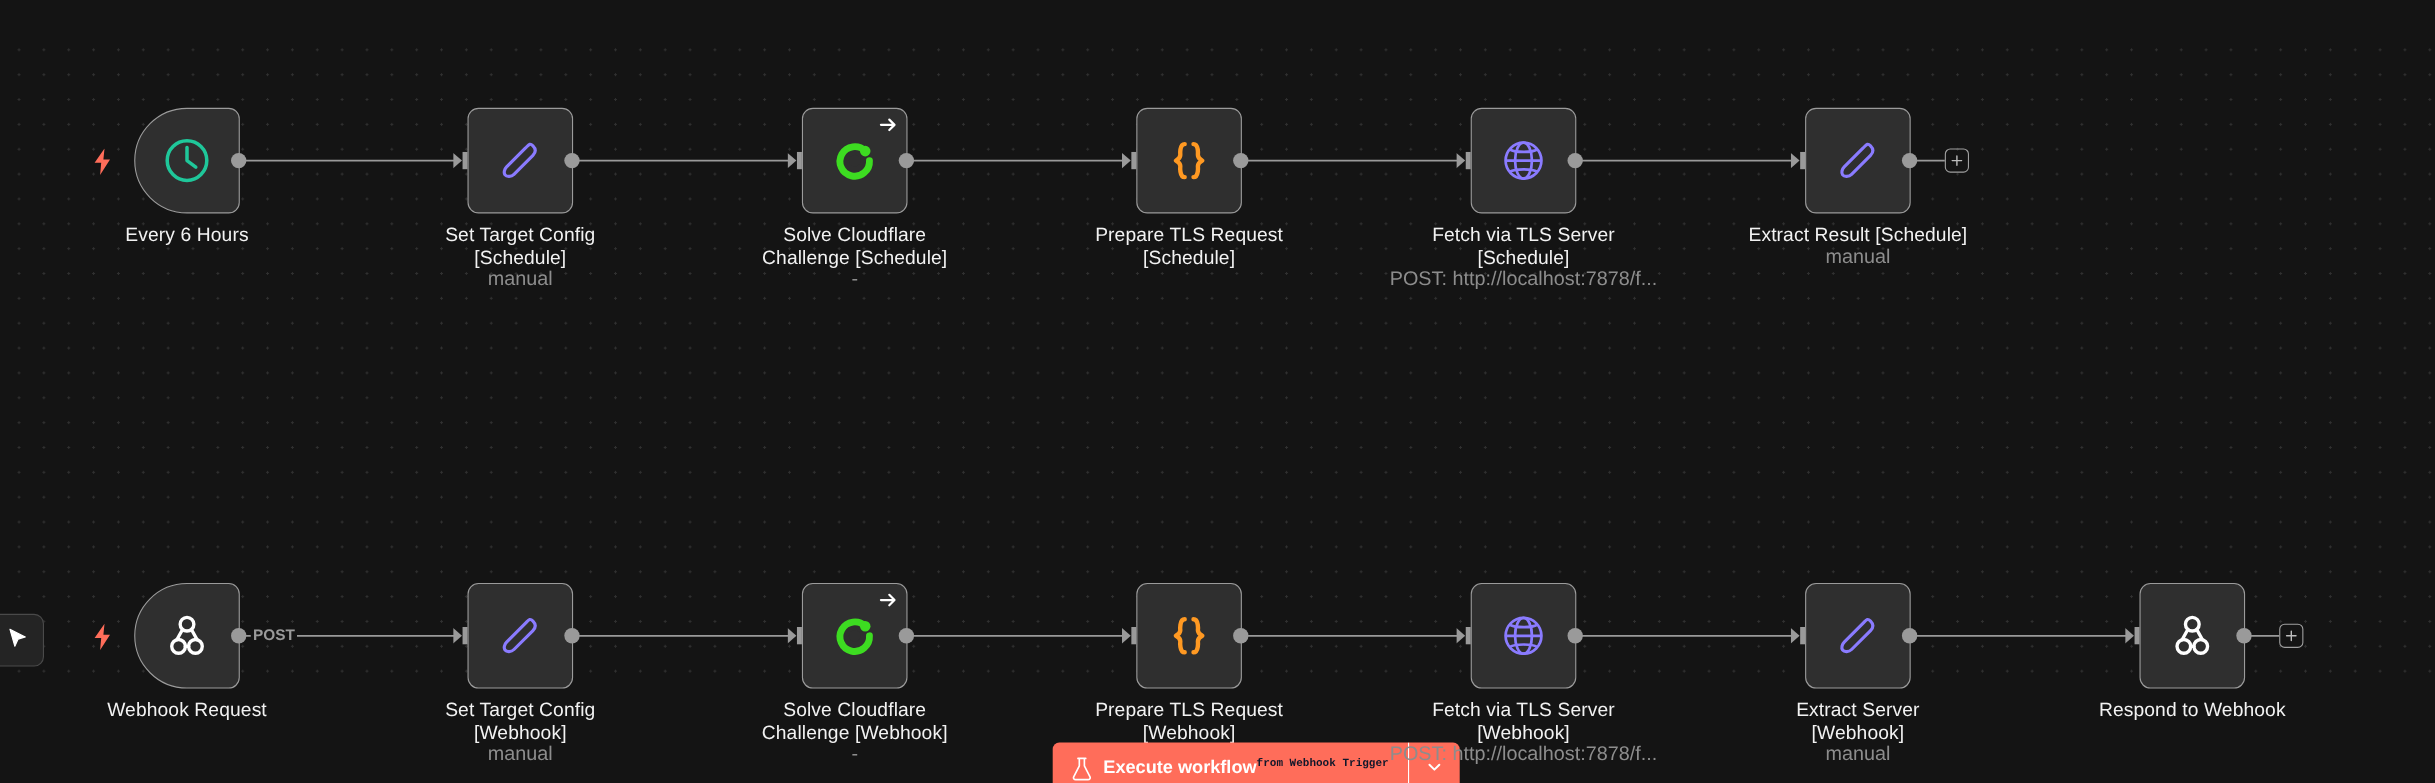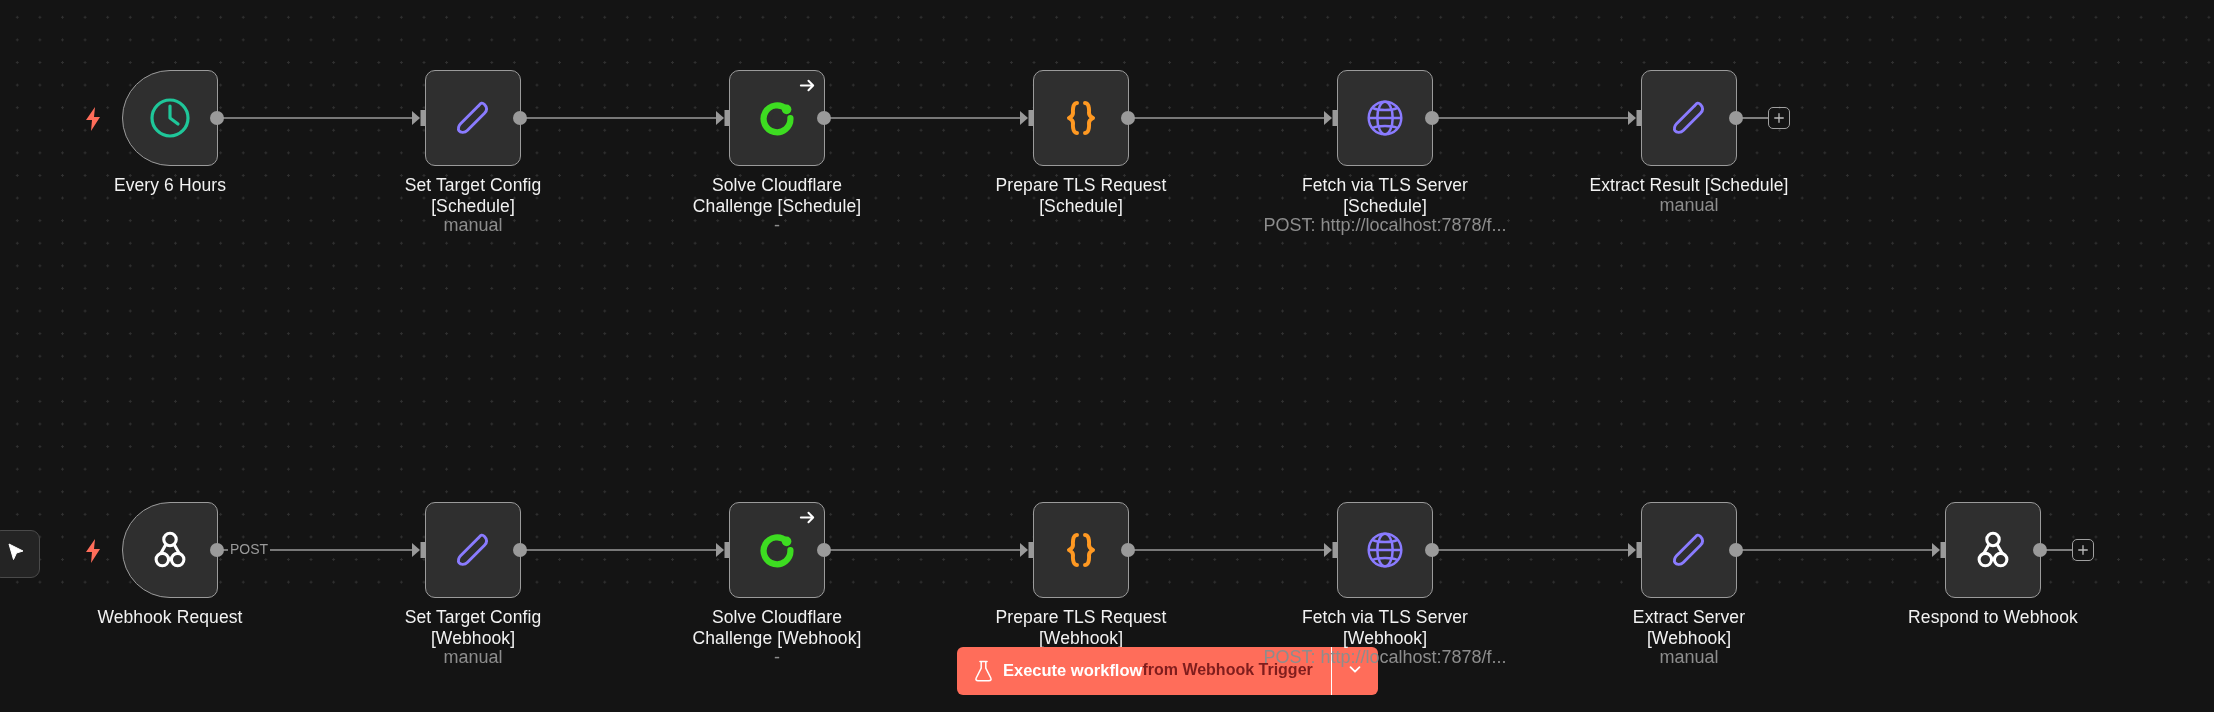--- a/index.html
+++ b/index.html
@@ -10,20 +10,21 @@
     overflow:hidden;
   }
 
   #canvas {
     position:relative;
     width:2214px; height:592px;
     background-color:#141414;
     background-image:radial-gradient(circle, #303030 1.1px, transparent 1.2px);
     background-size:22.6px 22.6px;
     background-position:6px 6px;
+    margin-top:28px;
   }
 
   
   #wires { position:absolute; inset:0; width:2214px; height:712px; pointer-events:none; }
 
   
   .node {
     position:absolute;
     width:96px; height:96px;
     background:#2f2f2f;
@@ -105,21 +106,21 @@
     overflow:hidden;
     cursor:pointer;
   }
   #exec-main {
     display:flex; align-items:center; gap:10px;
     padding:0 18px 0 17px;
   }
   #exec-main .flask { width:19px; height:22px; flex:none; }
   #exec-text { display:flex; justify-content:center; line-height:1.16; }
   #exec-title { color:#fff; font-size:16.5px; font-weight:700; }
-  #exec-sub   { color:#7f1d1d; font-size:16px; font-weight:700; }
+  #exec-sub   { color:#0f172a; font-size:10px; font-weight:700;font-family:Liberation Mono, monospace; }
   #exec-caret {
     display:flex; align-items:center; justify-content:center;
     width:47px;
     border-left:1.6px solid #ffffff;
   }
 
   
   #pointer-tool {
     position:absolute; left:-8px; bottom:14px;
     width:48px; height:48px;
@@ -285,21 +286,21 @@
         <circle cx="16" cy="34" r="6.5" fill="none" stroke="#fff" stroke-width="3.2"></circle>
         <circle cx="32" cy="34" r="6.5" fill="none" stroke="#fff" stroke-width="3.2"></circle>
         <circle cx="24" cy="13" r="6.5" fill="none" stroke="#fff" stroke-width="3.2"></circle>
         <path d="M19.5 18.5 L14.5 27.5" stroke="#fff" stroke-width="3.2" stroke-linecap="round"></path>
         <path d="M28.5 18.5 L33.5 27.5" stroke="#fff" stroke-width="3.2" stroke-linecap="round"></path>
         <path d="M22.5 34 H25.5" stroke="#fff" stroke-width="3.2" stroke-linecap="round"></path>
       </svg>
     </div>
     <div class="out-dot"></div>
   </div>
-  <div class="edge-label" style="left:228px; top:541px;">POST</div>
+  <div class="edge-label" style="left:228px; top:541px;font-weight:bold;">POST</div>
   <div class="caption" style="left:42px; top:607px; width:256px;">Webhook Request</div>
 
   <div class="node" style="left:425px; top:502px;">
     <div class="in-arrow">
       <svg viewBox="0 0 14 16" width="14" height="16">
           <path d="M0 1 L8 8 L0 15 Z" fill="#9a9a9a"></path>
           <rect x="8.5" y="0" width="4.5" height="16" fill="#9a9a9a"></rect>
         </svg>
     </div>
     <div class="glyph">

